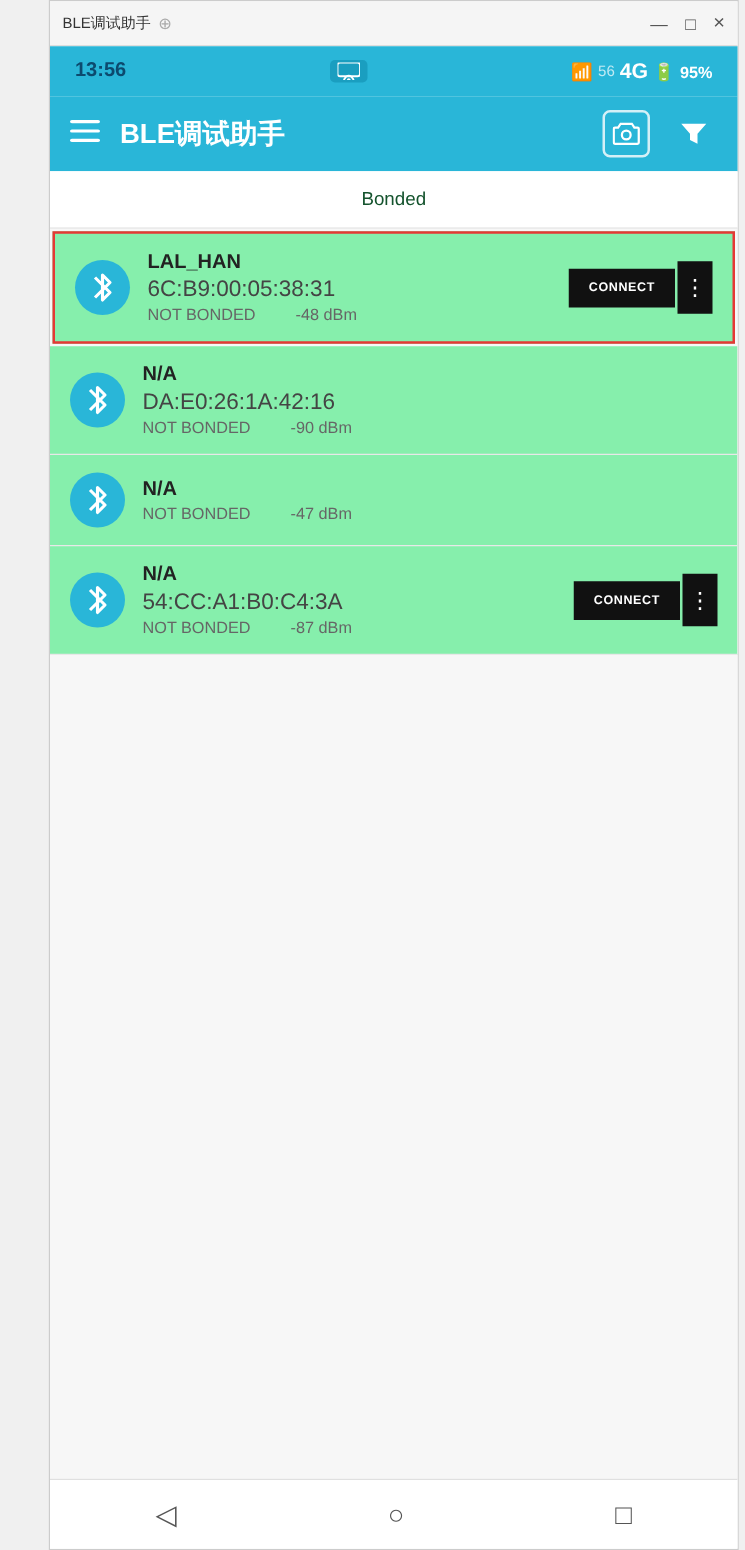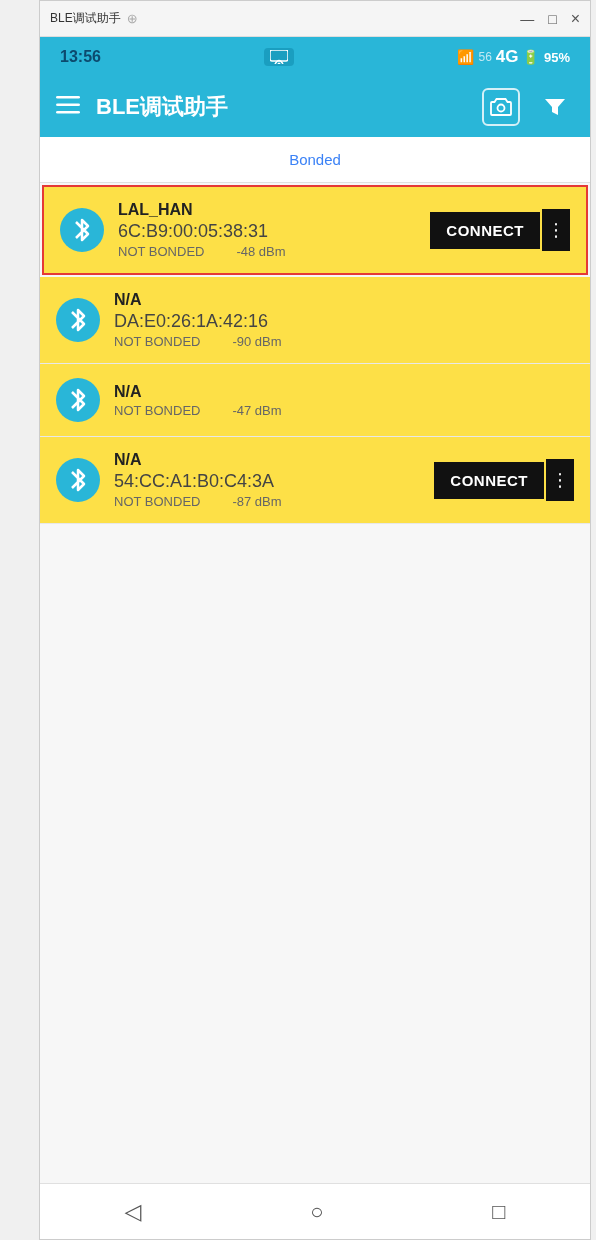--- a/index.html
+++ b/index.html
@@ -145,40 +145,40 @@
       border-bottom: 1px solid #e0e0e0;
       flex-shrink: 0;
     }
 
     .tab {
       flex: 1;
       text-align: center;
       padding: 14px 0;
       font-size: 15px;
       cursor: pointer;
-      color: #3b82f6;
+      color: #14532d;
     }
 
     .tab.active {
       color: #29b6d8;
       border-bottom: 2px solid #29b6d8;
       font-weight: 600;
     }
 
     
     .device-list {
       flex: 1;
       background: #f7f7f7;
       overflow-y: auto;
     }
 
     .device-item {
       display: flex;
       align-items: center;
-      background: #fde047;
+      background: #86efac;
       padding: 14px 16px;
       border-bottom: 1px solid #e8e8e8;
       gap: 14px;
       position: relative;
     }
 
     .device-item.highlighted {
       border: 2px solid #e53935;
       margin: 2px;
     }
@@ -226,21 +226,21 @@
       align-items: center;
       gap: 2px;
       flex-shrink: 0;
     }
 
     .connect-btn {
       background: #111;
       color: #fff;
       border: none;
       padding: 10px 16px;
-      font-size: 15px;
+      font-size: 10px;
       font-weight: 700;
       cursor: pointer;
       letter-spacing: 0.5px;
     }
 
     .more-btn {
       background: #111;
       color: #fff;
       border: none;
       width: 28px;

